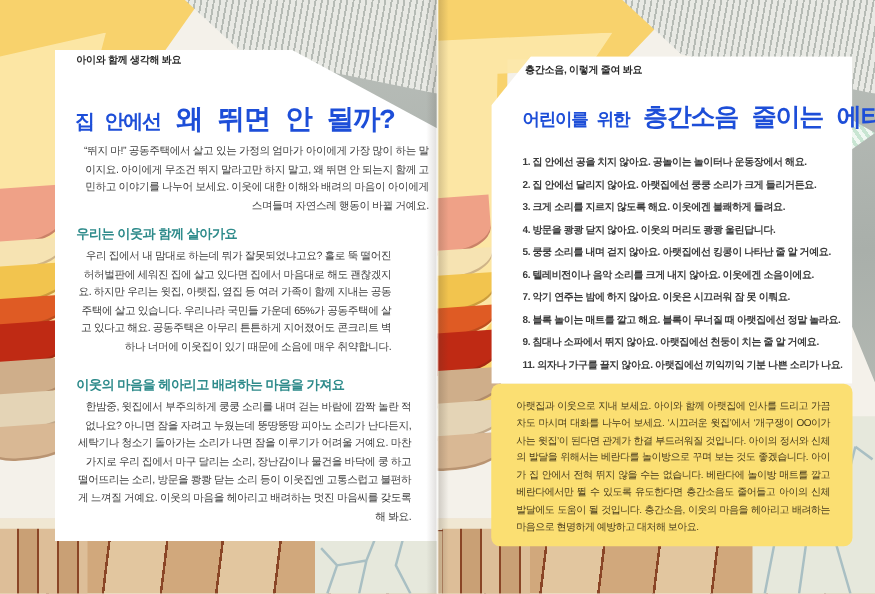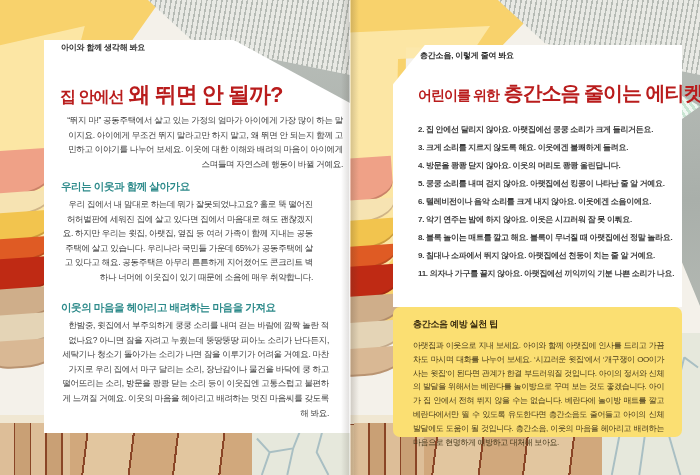--- a/index.html
+++ b/index.html
@@ -63,21 +63,21 @@
 
   .tip-box { position:absolute; left:43px; top:307px; width:289px; height:130px; z-index:5;
     background:#fbdf72; border-radius:7px; padding:11px 18px 10px 20px; }
 
   
   .txt { position:absolute; z-index:6; color:#3b3b3b; }
   .eyebrow { font-size:8px; font-weight:bold; color:#2b2b2b; letter-spacing:-0.2px; }
   #page-left .eyebrow { left:61px; top:42px; }
   #page-right .eyebrow { left:70px; top:50px; }
 
-  .doc-title { font-family:Liberation Sans, sans-serif; color:#b91c1c; white-space:nowrap; }
+  .doc-title { font-family:Liberation Mono, monospace; color:#1d4ed8; white-space:nowrap; }
   #page-left .doc-title { left:60px; top:80px; }
   #page-right .doc-title { left:68px; top:80px; }
   .title-small { font-size:16px; font-weight:bold; letter-spacing:-1px; }
   .title-large { font-size:22px; font-weight:bold; letter-spacing:-1px; }
   #page-right .title-small { font-size:14px; }
   #page-right .title-large { font-size:20px; }
 
   .body-text { font-size:8.5px; line-height:14.6px; letter-spacing:-0.3px; text-align:right; }
   #intro-left { left:61px; top:113px; width:282px; }
   #body-sec1 { left:61px; top:197px; width:252px; }
@@ -161,31 +161,31 @@
           <path d="M10 140 L18 100 L4 72 M18 100 L45 92 L52 55 L38 18 M52 55 L75 58 L84 24 M75 58 L68 100 L80 140 M45 92 L38 140 M84 24 L98 34" stroke="#a9bfc3" fill="none" stroke-width="2" stroke-linejoin="round"></path>
         </svg>
     </div>
 
     <div class="panel" id="panel-right"></div>
 
     <div class="txt eyebrow">층간소음, 이렇게 줄여 봐요</div>
     <div class="txt doc-title"><span class="title-small">어린이를 위한</span><span class="title-large"> 층간소음 줄이는 에티켓</span></div>
 
     <ul class="etiquette-list">
+      <li>1. 집 안에선 공을 치지 않아요. 공놀이는 놀이터나 운동장에서 해요.</li>
       <li>2. 집 안에선 달리지 않아요. 아랫집에선 쿵쿵 소리가 크게 들리거든요.</li>
       <li>3. 크게 소리를 지르지 않도록 해요. 이웃에겐 불쾌하게 들려요.</li>
       <li>4. 방문을 쾅쾅 닫지 않아요. 이웃의 머리도 쾅쾅 울린답니다.</li>
       <li>5. 쿵쿵 소리를 내며 걷지 않아요. 아랫집에선 킹콩이 나타난 줄 알 거예요.</li>
       <li>6. 텔레비전이나 음악 소리를 크게 내지 않아요. 이웃에겐 소음이에요.</li>
       <li>7. 악기 연주는 밤에 하지 않아요. 이웃은 시끄러워 잠 못 이뤄요.</li>
       <li>8. 블록 놀이는 매트를 깔고 해요. 블록이 무너질 때 아랫집에선 정말 놀라요.</li>
       <li>9. 침대나 소파에서 뛰지 않아요. 아랫집에선 천둥이 치는 줄 알 거예요.</li>
       <li>11. 의자나 가구를 끌지 않아요. 아랫집에선 끼익끼익 기분 나쁜 소리가 나요.</li>
     </ul>
 
     <div class="tip-box">
-      <div class="tip-heading">층간소음 예방 실천 팁</div>
       <div class="tip-body">아랫집과 이웃으로 지내 보세요. 아이와 함께 아랫집에 인사를 드리고 가끔 차도 마시며 대화를 나누어 보세요. ‘시끄러운 윗집’에서 ‘개구쟁이 OO이가 사는 윗집’이 된다면 관계가 한결 부드러워질 것입니다. 아이의 정서와 신체의 발달을 위해서는 베란다를 놀이방으로 꾸며 보는 것도 좋겠습니다. 아이가 집 안에서 전혀 뛰지 않을 수는 없습니다. 베란다에 놀이방 매트를 깔고 베란다에서만 뛸 수 있도록 유도한다면 층간소음도 줄어들고 아이의 신체 발달에도 도움이 될 것입니다. 층간소음, 이웃의 마음을 헤아리고 배려하는 마음으로 현명하게 예방하고 대처해 보아요.</div>
     </div>
   </div>
 
   <div class="spine"></div>
 </div>
 
 </body></html>

